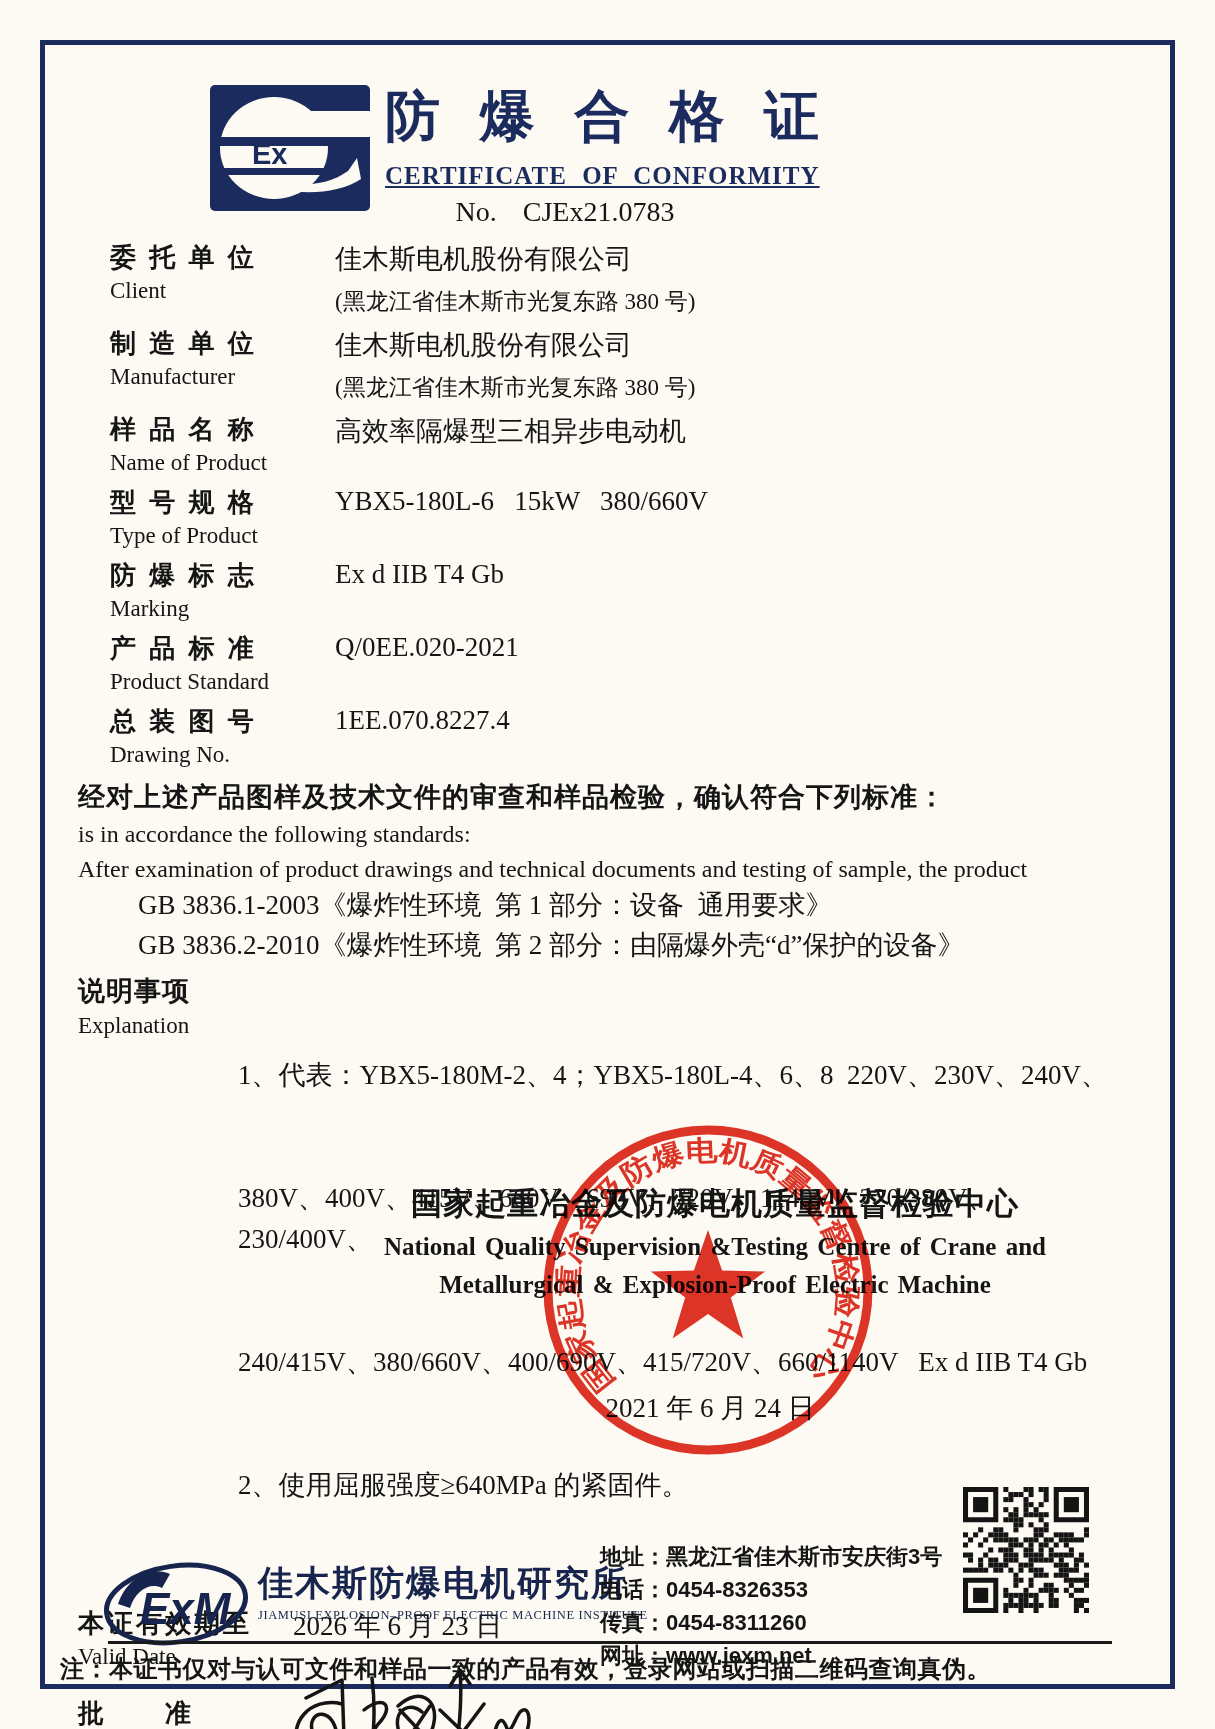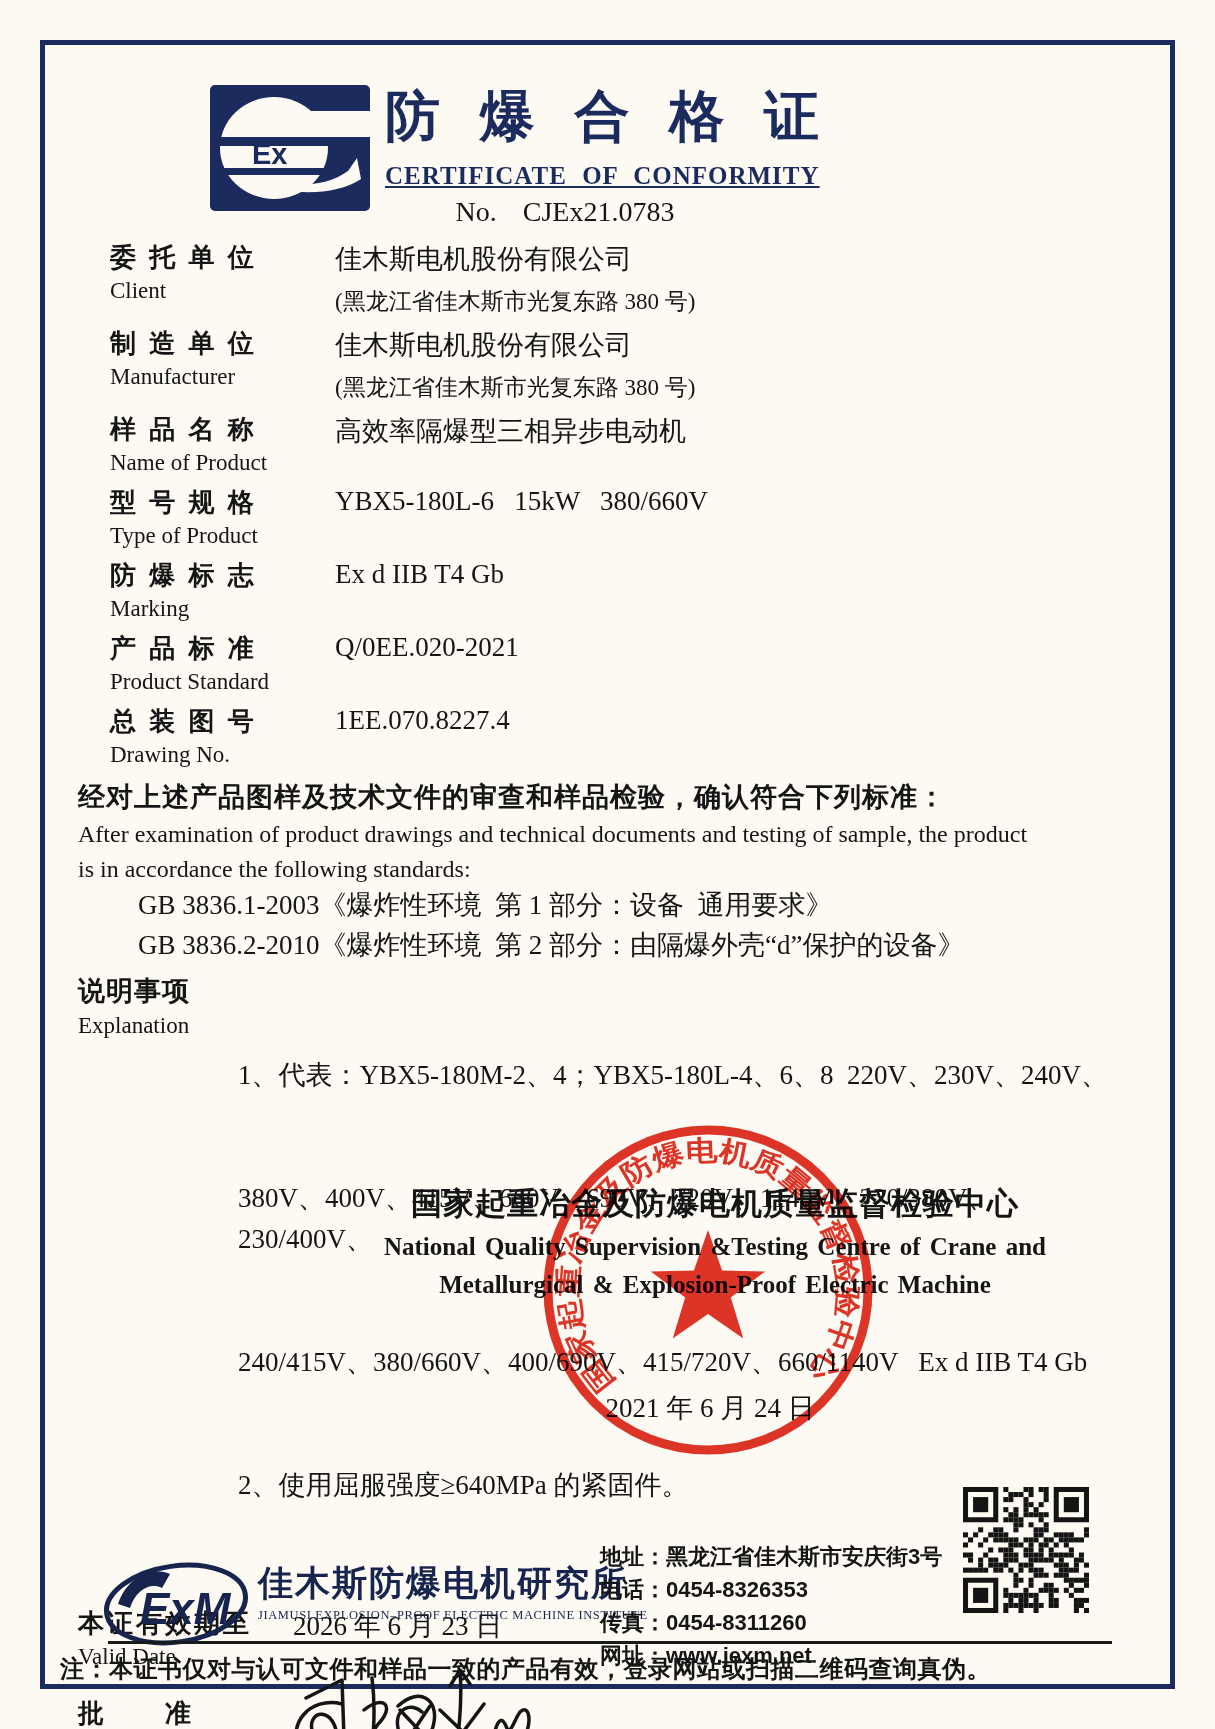--- a/index.html
+++ b/index.html
@@ -197,22 +197,22 @@
           <div class="f-en">Drawing No.</div>
         </div>
         <div class="f-value">
           <div class="v-main">1EE.070.8227.4</div>
         </div>
       </div>
     </div>
 
     <div class="statement">
       <div class="st-cn">经对上述产品图样及技术文件的审查和样品检验，确认符合下列标准：</div>
+      <div class="st-en">is in accordance the following standards:</div>
       <div class="st-en">After examination of product drawings and technical documents and testing of sample, the product</div>
-      <div class="st-en">is in accordance the following standards:</div>
       <div class="st-std">GB 3836.1-2003《爆炸性环境  第 1 部分：设备  通用要求》</div>
       <div class="st-std">GB 3836.2-2010《爆炸性环境  第 2 部分：由隔爆外壳“d”保护的设备》</div>
     </div>
 
     <div class="explain">
       <div class="ex-label">
         <div class="ex-cn">说明事项</div>
         <div class="ex-en">Explanation</div>
       </div>
       <div class="ex-lines">

